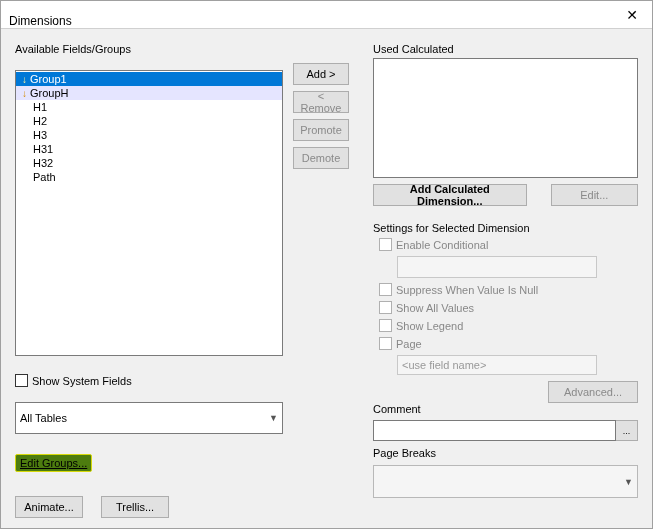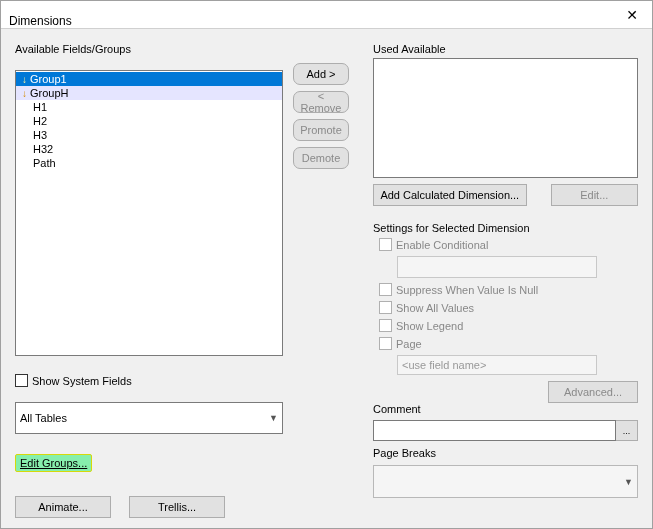--- a/index.html
+++ b/index.html
@@ -14,33 +14,33 @@
   .right-col { flex: 1; display: flex; flex-direction: column; }
   .label { margin-bottom: 3px; }
   .listbox { background: #fff; border: 1px solid #7a7a7a; height: 298px; overflow: auto; padding: 1px 0; }
   .listitem { padding: 1px 4px 1px 6px; display: flex; align-items: center; gap: 3px; cursor: default; }
   .listitem.selected { background: #0078d7; color: #fff; }
   .listitem.hover { background: #e5e5ff; }
   .grp-icon { color: #d48a00; font-weight: bold; font-size: 10px; }
   .listitem.selected .grp-icon { color: #fff59a; }
   .btn { background: #e1e1e1; border: 1px solid #adadad; height: 22px; padding: 0 6px; text-align: center; cursor: default; display: flex; align-items: center; justify-content: center; }
   .btn.disabled { color: #8a8a8a; }
-  .mid-col .btn { width: 56px; border-radius: 7px; }
+  .mid-col .btn { width: 56px; }
   .checkbox-row { display: flex; align-items: center; gap: 4px; margin-top: 6px; }
   .chk { width: 13px; height: 13px; border: 1px solid #333; background: #fff; }
   .chk.disabled { border-color: #b0b0b0; }
   .select { background: #fff; border: 1px solid #7a7a7a; height: 33px; display: flex; align-items: center; padding: 0 4px; position: relative; margin-top: 3px; }
   .select .arrow { position: absolute; right: 4px; font-size: 9px; color: #555; }
   .select.disabled { background: #f5f5f5; color: #888; border-color: #b8b8b8; }
-  .highlight { background: #86efac; border: 1px solid #d6d90a; padding: 2px 4px; display: inline-block; margin-top: 8px; border-radius: 2px; }
+  .highlight { background: #4d7c0f; border: 1px solid #d6d90a; padding: 2px 4px; display: inline-block; margin-top: 8px; border-radius: 2px; }
   .btn-row { display: flex; gap: 18px; margin-top: 12px; }
-  .btn-row .btn { width: 96px; }
+  .btn-row .btn { width: 68px; }
   .used-box { background: #fff; border: 1px solid #7a7a7a; height: 120px; }
   .right-btn-row { display: flex; gap: 24px; margin-top: 6px; }
-  .right-btn-row .btn:first-child { flex: 1.9; }
+  .right-btn-row .btn:first-child { flex: 1.9; font-weight: bold; }
   .right-btn-row .btn:last-child { flex: 1; }
   .section-label { margin-top: 16px; margin-bottom: 4px; }
   .settings { padding-left: 6px; display: flex; flex-direction: column; gap: 5px; }
   .settings .checkbox-row { margin-top: 0; color: #888; }
   .cond-box { background: #f5f5f5; border: 1px solid #c8c8c8; height: 22px; margin-left: 18px; width: 200px; }
   .field-input { background: #f5f5f5; border: 1px solid #c8c8c8; height: 20px; margin-left: 18px; width: 200px; padding: 0 4px; color: #999; display: flex; align-items: center; }
   .adv-row { display: flex; justify-content: flex-end; margin-top: 6px; }
   .adv-row .btn { width: 90px; }
   .comment-row { display: flex; gap: 0; margin-top: 2px; }
   .comment-input { flex: 1; background: #fff; border: 1px solid #7a7a7a; height: 21px; }
@@ -74,20 +74,24 @@
           <div class="listitem">
             <span style="width: 8px;"></span>
             <span>H2</span>
           </div>
           <div class="listitem">
             <span style="width: 8px;"></span>
             <span>H3</span>
           </div>
           <div class="listitem">
             <span style="width: 8px;"></span>
+            <span>H31</span>
+          </div>
+          <div class="listitem">
+            <span style="width: 8px;"></span>
             <span>H32</span>
           </div>
           <div class="listitem">
             <span style="width: 8px;"></span>
             <span>Path</span>
           </div>
         </div>
       <div class="checkbox-row">
         <span class="chk"></span>
         <span>Show System Fields</span>
@@ -106,21 +110,21 @@
     </div>
 
     <div class="mid-col">
       <div class="btn">Add &gt;</div>
       <div class="btn disabled">&lt; Remove</div>
       <div class="btn disabled">Promote</div>
       <div class="btn disabled">Demote</div>
     </div>
 
     <div class="right-col">
-      <div class="label">Used Available</div>
+      <div class="label">Used Calculated</div>
       <div class="used-box"></div>
       <div class="right-btn-row">
         <div class="btn">Add Calculated Dimension...</div>
         <div class="btn disabled">Edit...</div>
       </div>
       <div class="section-label">Settings for Selected Dimension</div>
       <div class="settings">
         <div class="checkbox-row">
           <span class="chk disabled"></span>
           <span>Enable Conditional</span>

